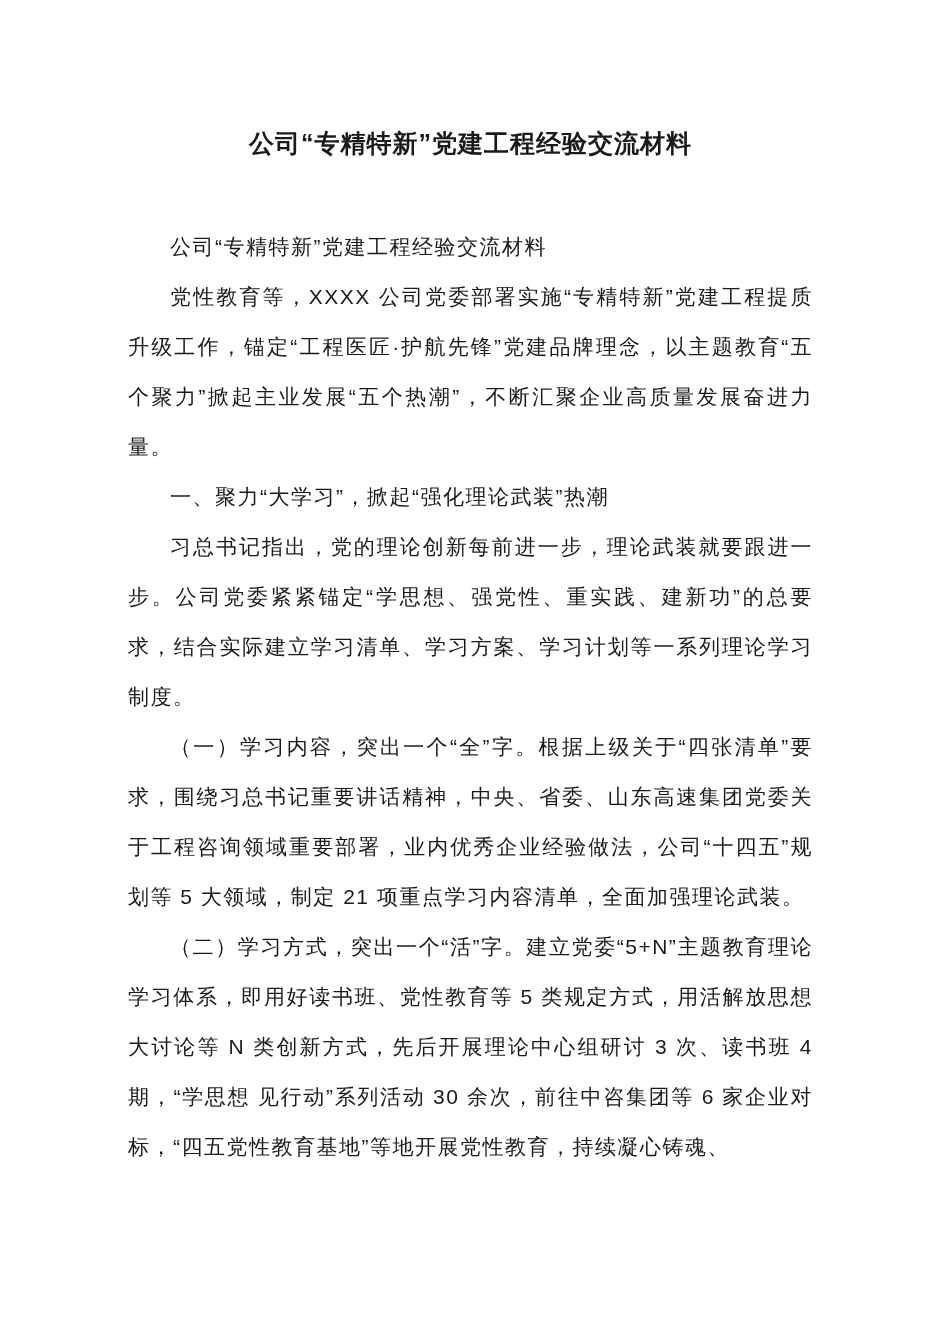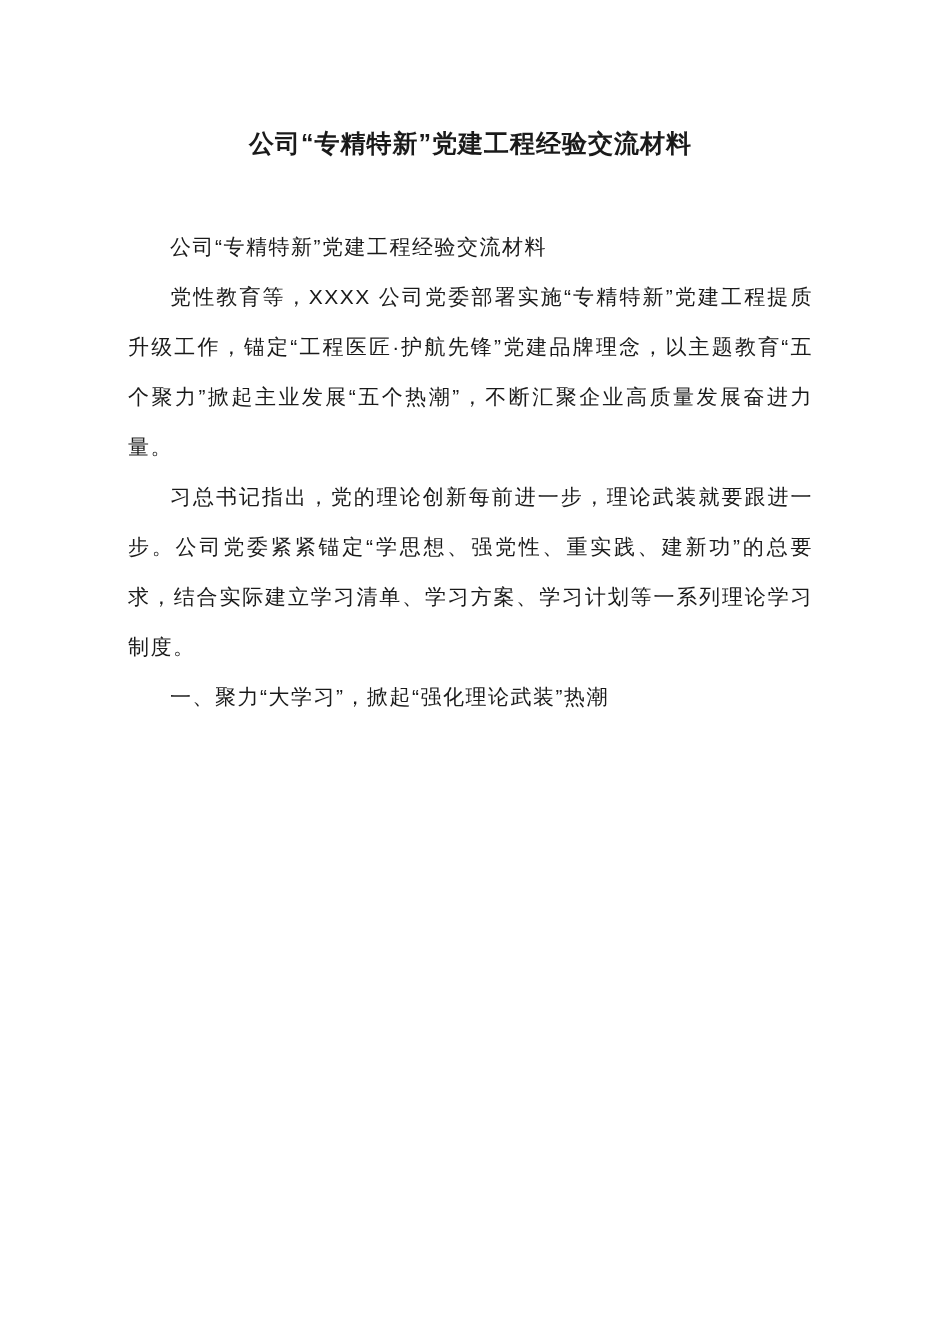--- a/index.html
+++ b/index.html
@@ -45,20 +45,22 @@
 
 <div class="page">
   <div class="content">
 
     <h1 class="doc-title">公司“专精特新”党建工程经验交流材料</h1>
 
     <p class="para">公司“专精特新”党建工程经验交流材料</p>
 
     <p class="para">党性教育等，XXXX 公司党委部署实施“专精特新”党建工程提质升级工作，锚定“工程医匠·护航先锋”党建品牌理念，以主题教育“五个聚力”掀起主业发展“五个热潮”，不断汇聚企业高质量发展奋进力量。</p>
 
+    <p class="para">一、聚力“大学习”，掀起“强化理论武装”热潮</p>
+
     <p class="para">习总书记指出，党的理论创新每前进一步，理论武装就要跟进一步。公司党委紧紧锚定“学思想、强党性、重实践、建新功”的总要求，结合实际建立学习清单、学习方案、学习计划等一系列理论学习制度。</p>
 
-    <p class="para">一、聚力“大学习”，掀起“强化理论武装”热潮</p>
+    <p class="para">（一）学习内容，突出一个“全”字。根据上级关于“四张清单”要求，围绕习总书记重要讲话精神，中央、省委、山东高速集团党委关于工程咨询领域重要部署，业内优秀企业经验做法，公司“十四五”规划等 5 大领域，制定 21 项重点学习内容清单，全面加强理论武装。</p>
 
-
+    <p class="para">（二）学习方式，突出一个“活”字。建立党委“5+N”主题教育理论学习体系，即用好读书班、党性教育等 5 类规定方式，用活解放思想大讨论等 N 类创新方式，先后开展理论中心组研讨 3 次、读书班 4 期，“学思想 见行动”系列活动 30 余次，前往中咨集团等 6 家企业对标，“四五党性教育基地”等地开展党性教育，持续凝心铸魂、</p>
 
   </div>
 </div>
 
 </body></html>

